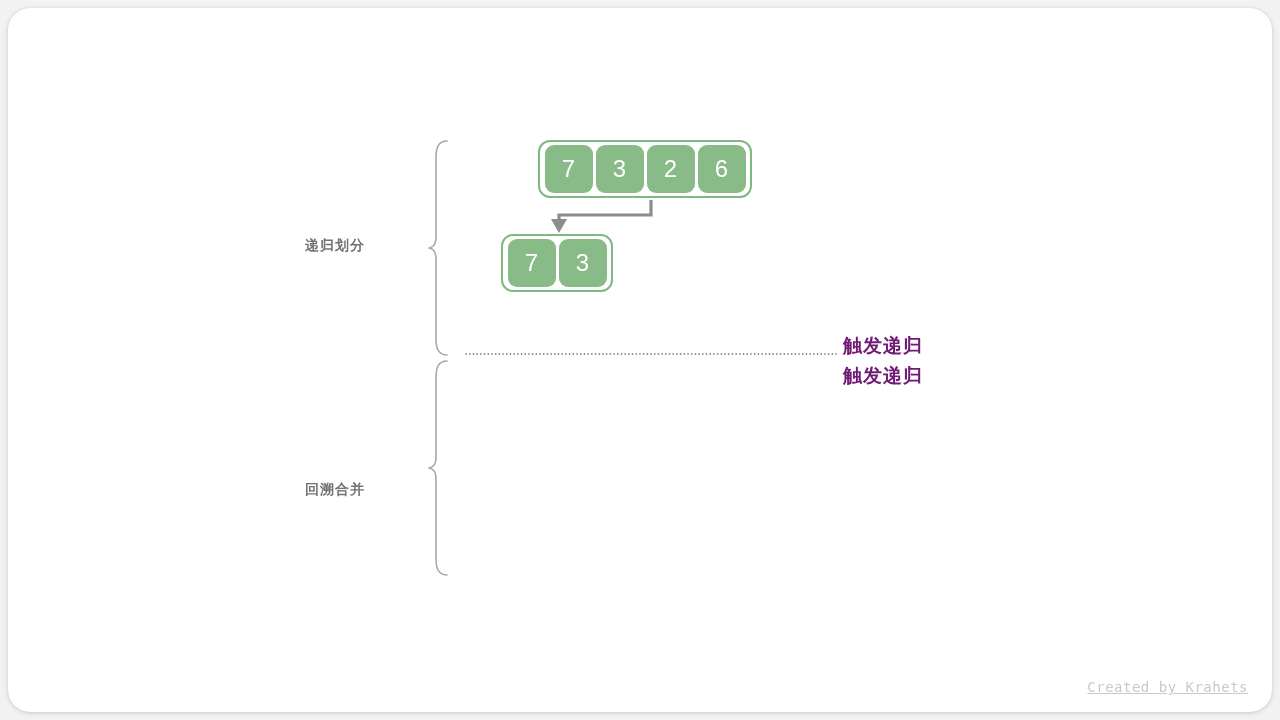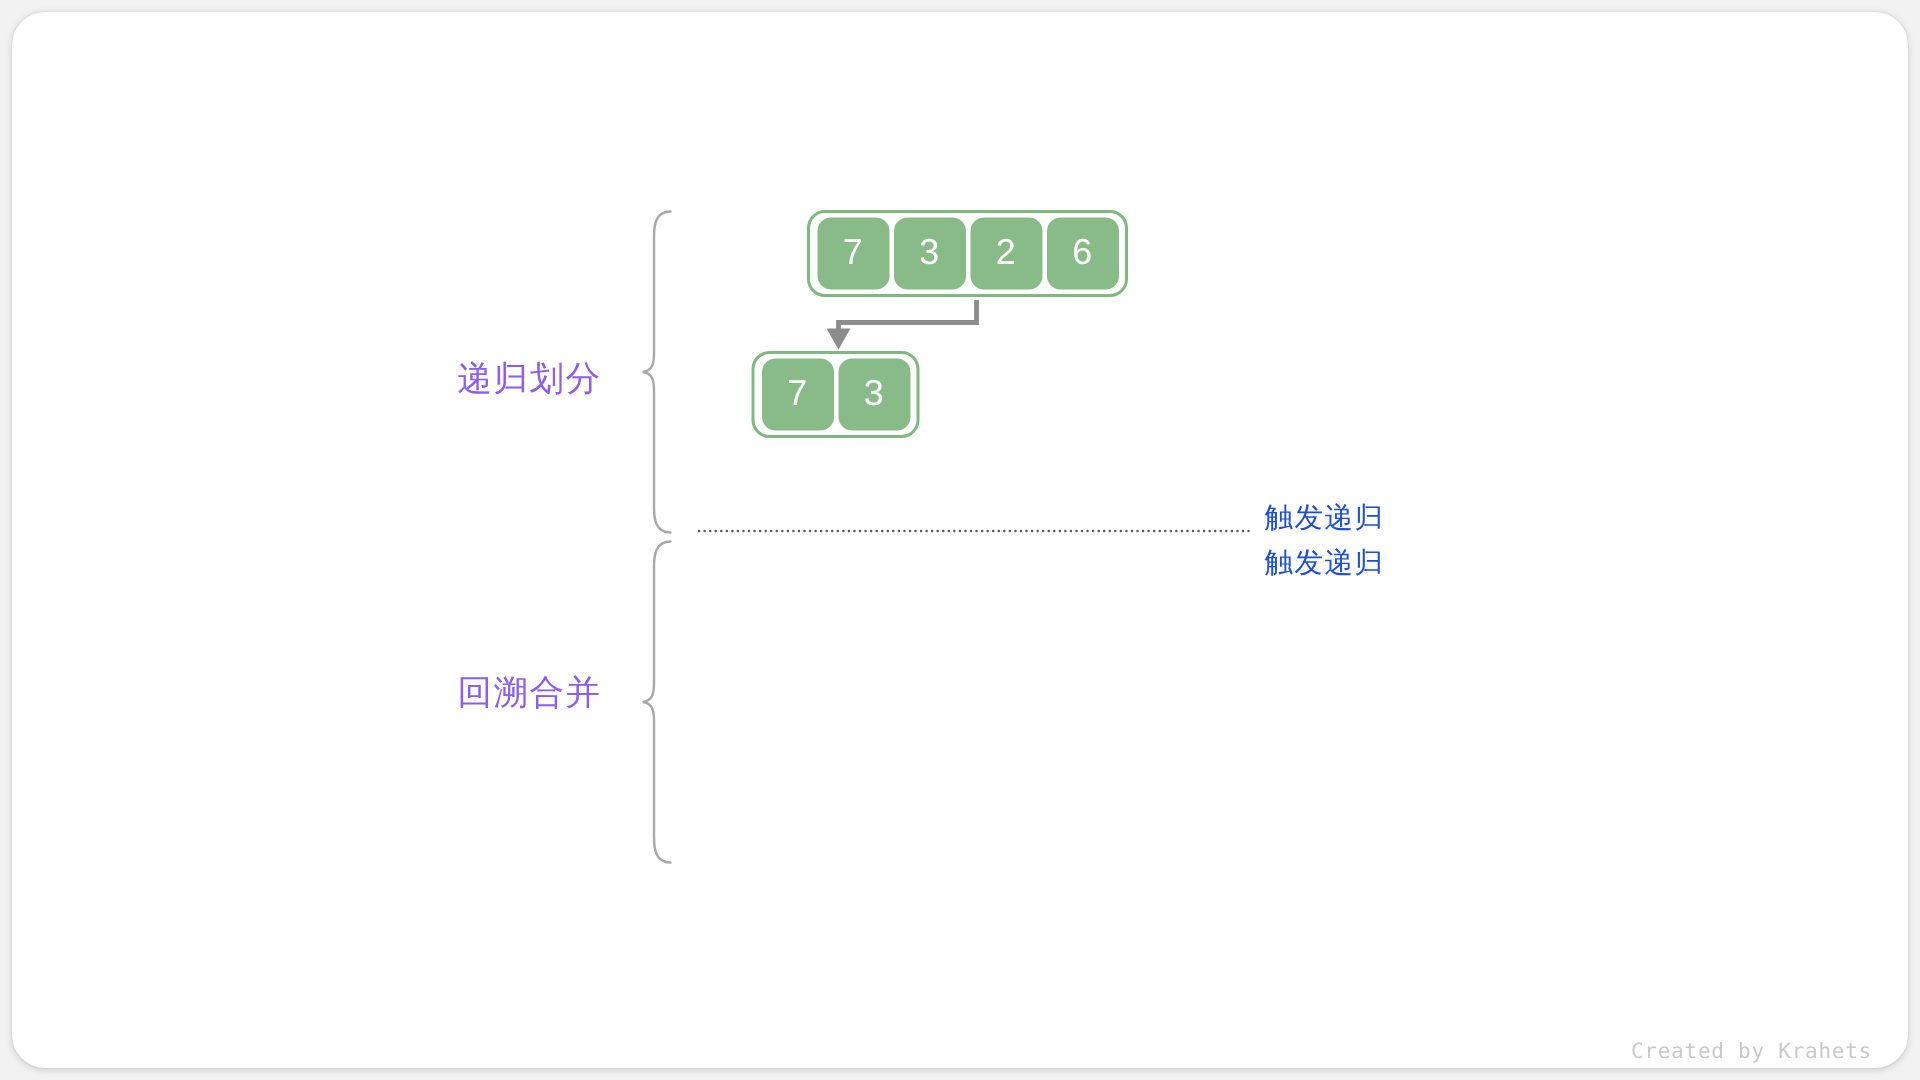--- a/index.html
+++ b/index.html
@@ -64,52 +64,53 @@
     top: 140px;
   }
   #array-sub {
     left: 501px;
     top: 234px;
   }
 
   
   .phase-label {
     position: absolute;
-    font-size: 23px;
-    font-weight: normal;
-    color: #8b5cf6;
+    font-size: 14px;
+    font-weight: bold;
+    color: #737373;
     letter-spacing: 1px;
     white-space: nowrap;
   }
   #label-divide { left: 305px; top: 237px; }
-  #label-merge  { left: 305px; top: 446px; }
+  #label-merge  { left: 305px; top: 481px; }
 
   
   #annotation {
     position: absolute;
     left: 843px;
     top: 331px;
     font-size: 19px;
-    font-weight: normal;
-    color: #1d4ed8;
+    font-weight: bold;
+    color: #701a75;
     letter-spacing: 1px;
     line-height: 30px;
     white-space: nowrap;
   }
 
   
   #credit {
     position: absolute;
     right: 32px;
-    bottom: 11px;
+    bottom: 25px;
     font-family: "DejaVu Sans Mono", "Liberation Mono", monospace;
     font-size: 14px;
     color: #c9c9c9;
     letter-spacing: 0.5px;
     white-space: nowrap;
+    text-decoration: underline;
   }
 </style>
 </head>
 <body>
 
 <div id="stage">
   <div id="card"></div>
 
   <svg class="svg-layer" viewBox="0 0 1280 720">
 

